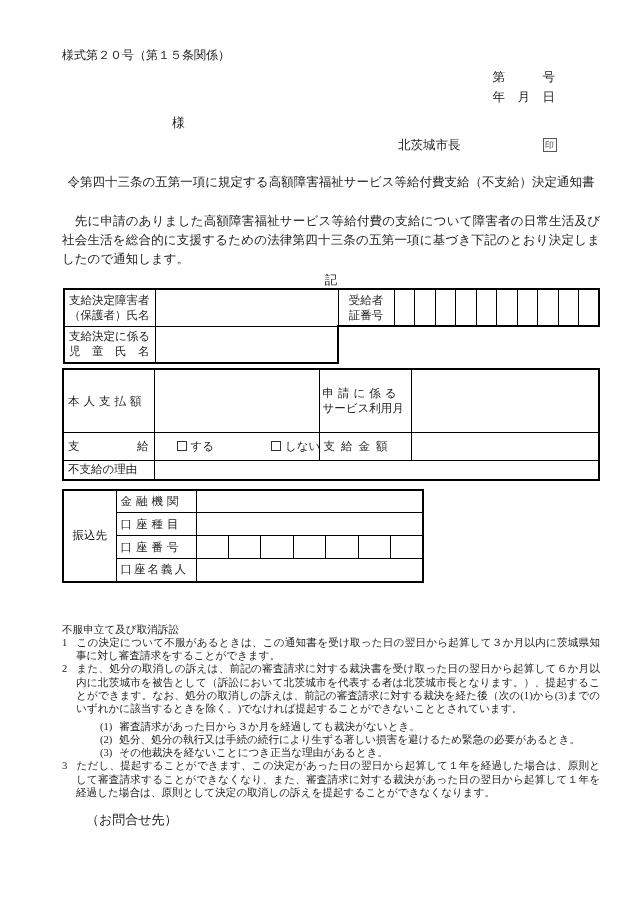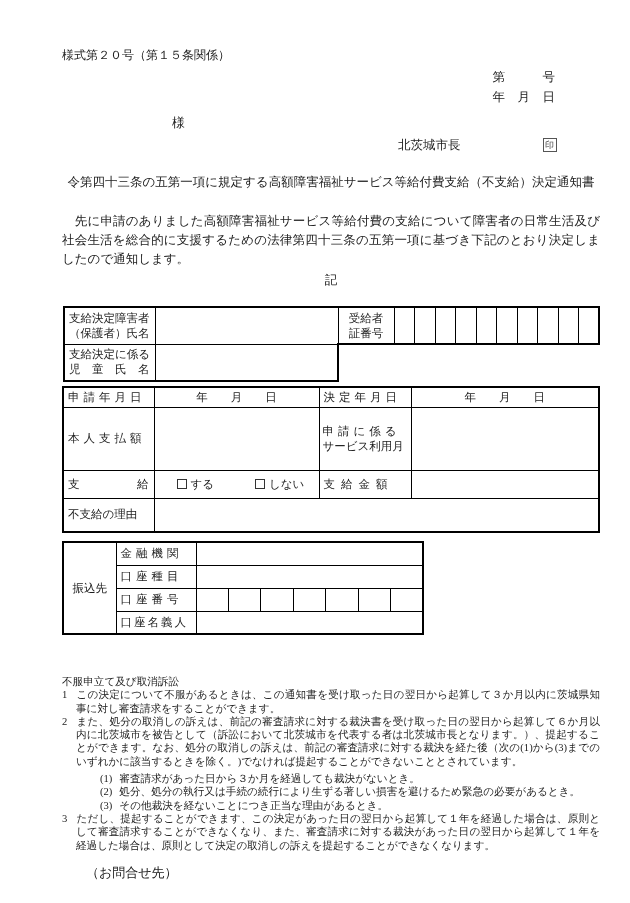--- a/index.html
+++ b/index.html
@@ -37,47 +37,47 @@
   table { border-collapse: collapse; table-layout: fixed; }
   td {
     border: 1px solid #000;
     font-size: 11.5px; line-height: 15px;
     padding: 0 4px; vertical-align: middle;
     overflow: hidden; white-space: nowrap;
   }
   .two-line div { line-height: 15px; }
 
   
-  .t1 { width: 535px; margin-top: 18px; margin-left: 1px; }
+  .t1 { width: 535px; margin-top: 0; margin-left: 1px; }
   .t1 td { height: 37px; }
   .t1 .r1 td { border-top-width: 2px; }
   .t1 .c-lbl { border-left-width: 2px; }
   .t1 .r1 td:last-child { border-right-width: 2px; }
   .t1 .r1 .c-cert, .t1 .r1 .c-digit { border-bottom-width: 2px; }
   .t1 .r2 td { border-bottom-width: 2px; }
   .t1 .r2 .c-val { border-right-width: 2px; }
   .t1 .c-ghost { border: 0 none; }
   .t1 .c-cert { padding: 0 2px; text-align: center; }
 
   
   .t2 { width: 536px; margin-top: 4px; border: 2px solid #000; }
   .t2 .r1 td { height: 20px; }
   .t2 .r2 td { height: 34px; }
   .t2 .r3 td { height: 28px; }
-  .t2 .r4 td { height: 34px; }
+  .t2 .r4 td { height: 19px; }
   .ls4 { letter-spacing: 4px; }
   .ls6 { letter-spacing: 6px; }
   .ls2 { letter-spacing: 2px; }
   .t2 .c-date { text-align: center; }
   .t2 .c-check { padding-left: 22px; }
   .checkbox {
     display: inline-block; width: 10px; height: 10px;
     border: 1px solid #333; margin-right: 4px; vertical-align: -1px;
   }
-  .opt2 { margin-left: 38px; }
+  .opt2 { margin-left: 54px; }
 
   
   .t3 { width: 362px; margin-top: 8px; border: 2px solid #000; }
   .t3 td { height: 23px; }
   .t3 .c-side { text-align: center; padding: 12px 2px; }
 
   
   .notices { margin-top: 40px; font-size: 10.6px; line-height: 13.3px; }
   .n-heading { }
   .n-item { padding-left: 14px; text-indent: -14px; text-align: justify; }
@@ -164,26 +164,20 @@
     </table>
 
   <table class="t2">
     <colgroup>
       <col style="width:91px">
         <col style="width:165px">
         <col style="width:92px">
         <col style="width:188px">
     </colgroup>
     <tbody>
-        <tr class="r1">
-      <td class="ls4">申請年月日</td>
-      <td class="c-date">年　　月　　日</td>
-      <td class="ls4">決定年月日</td>
-      <td class="c-date">年　　月　　日</td>
-    </tr>
     <tr class="r2">
       <td class="ls4">本人支払額</td>
       <td></td>
       <td class="two-line" style="padding:16px 3px">
         <div class="ls4">申請に係る</div>
         <div>サービス利用月</div>
       </td>
       <td></td>
     </tr>
     <tr class="r3">

